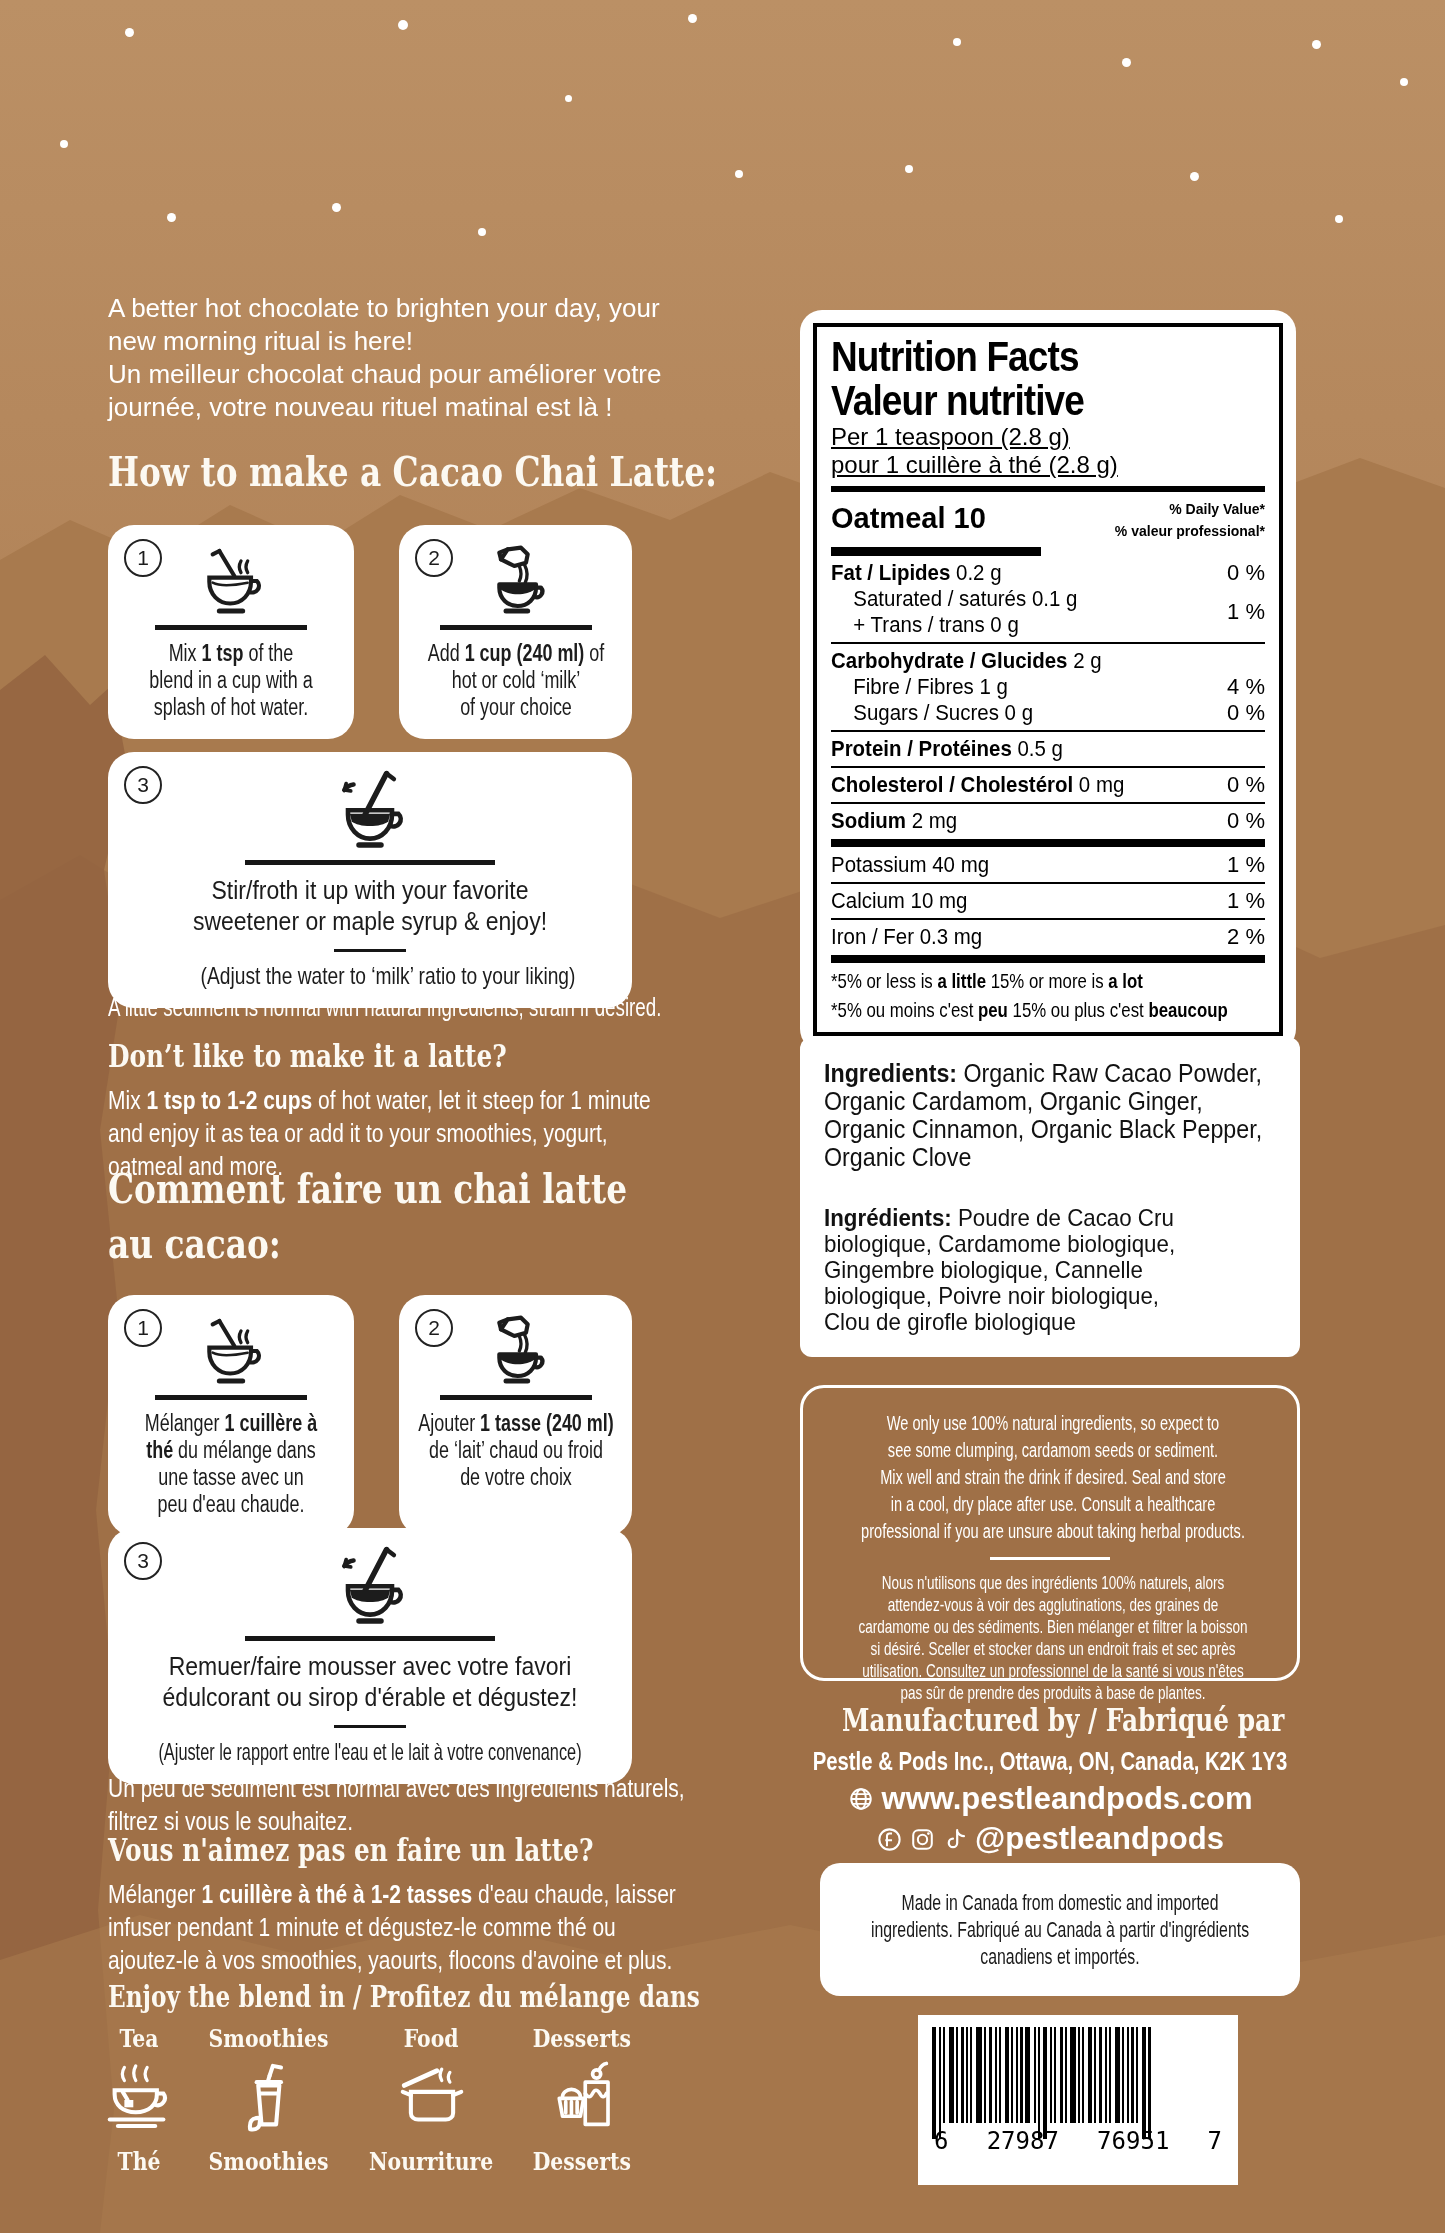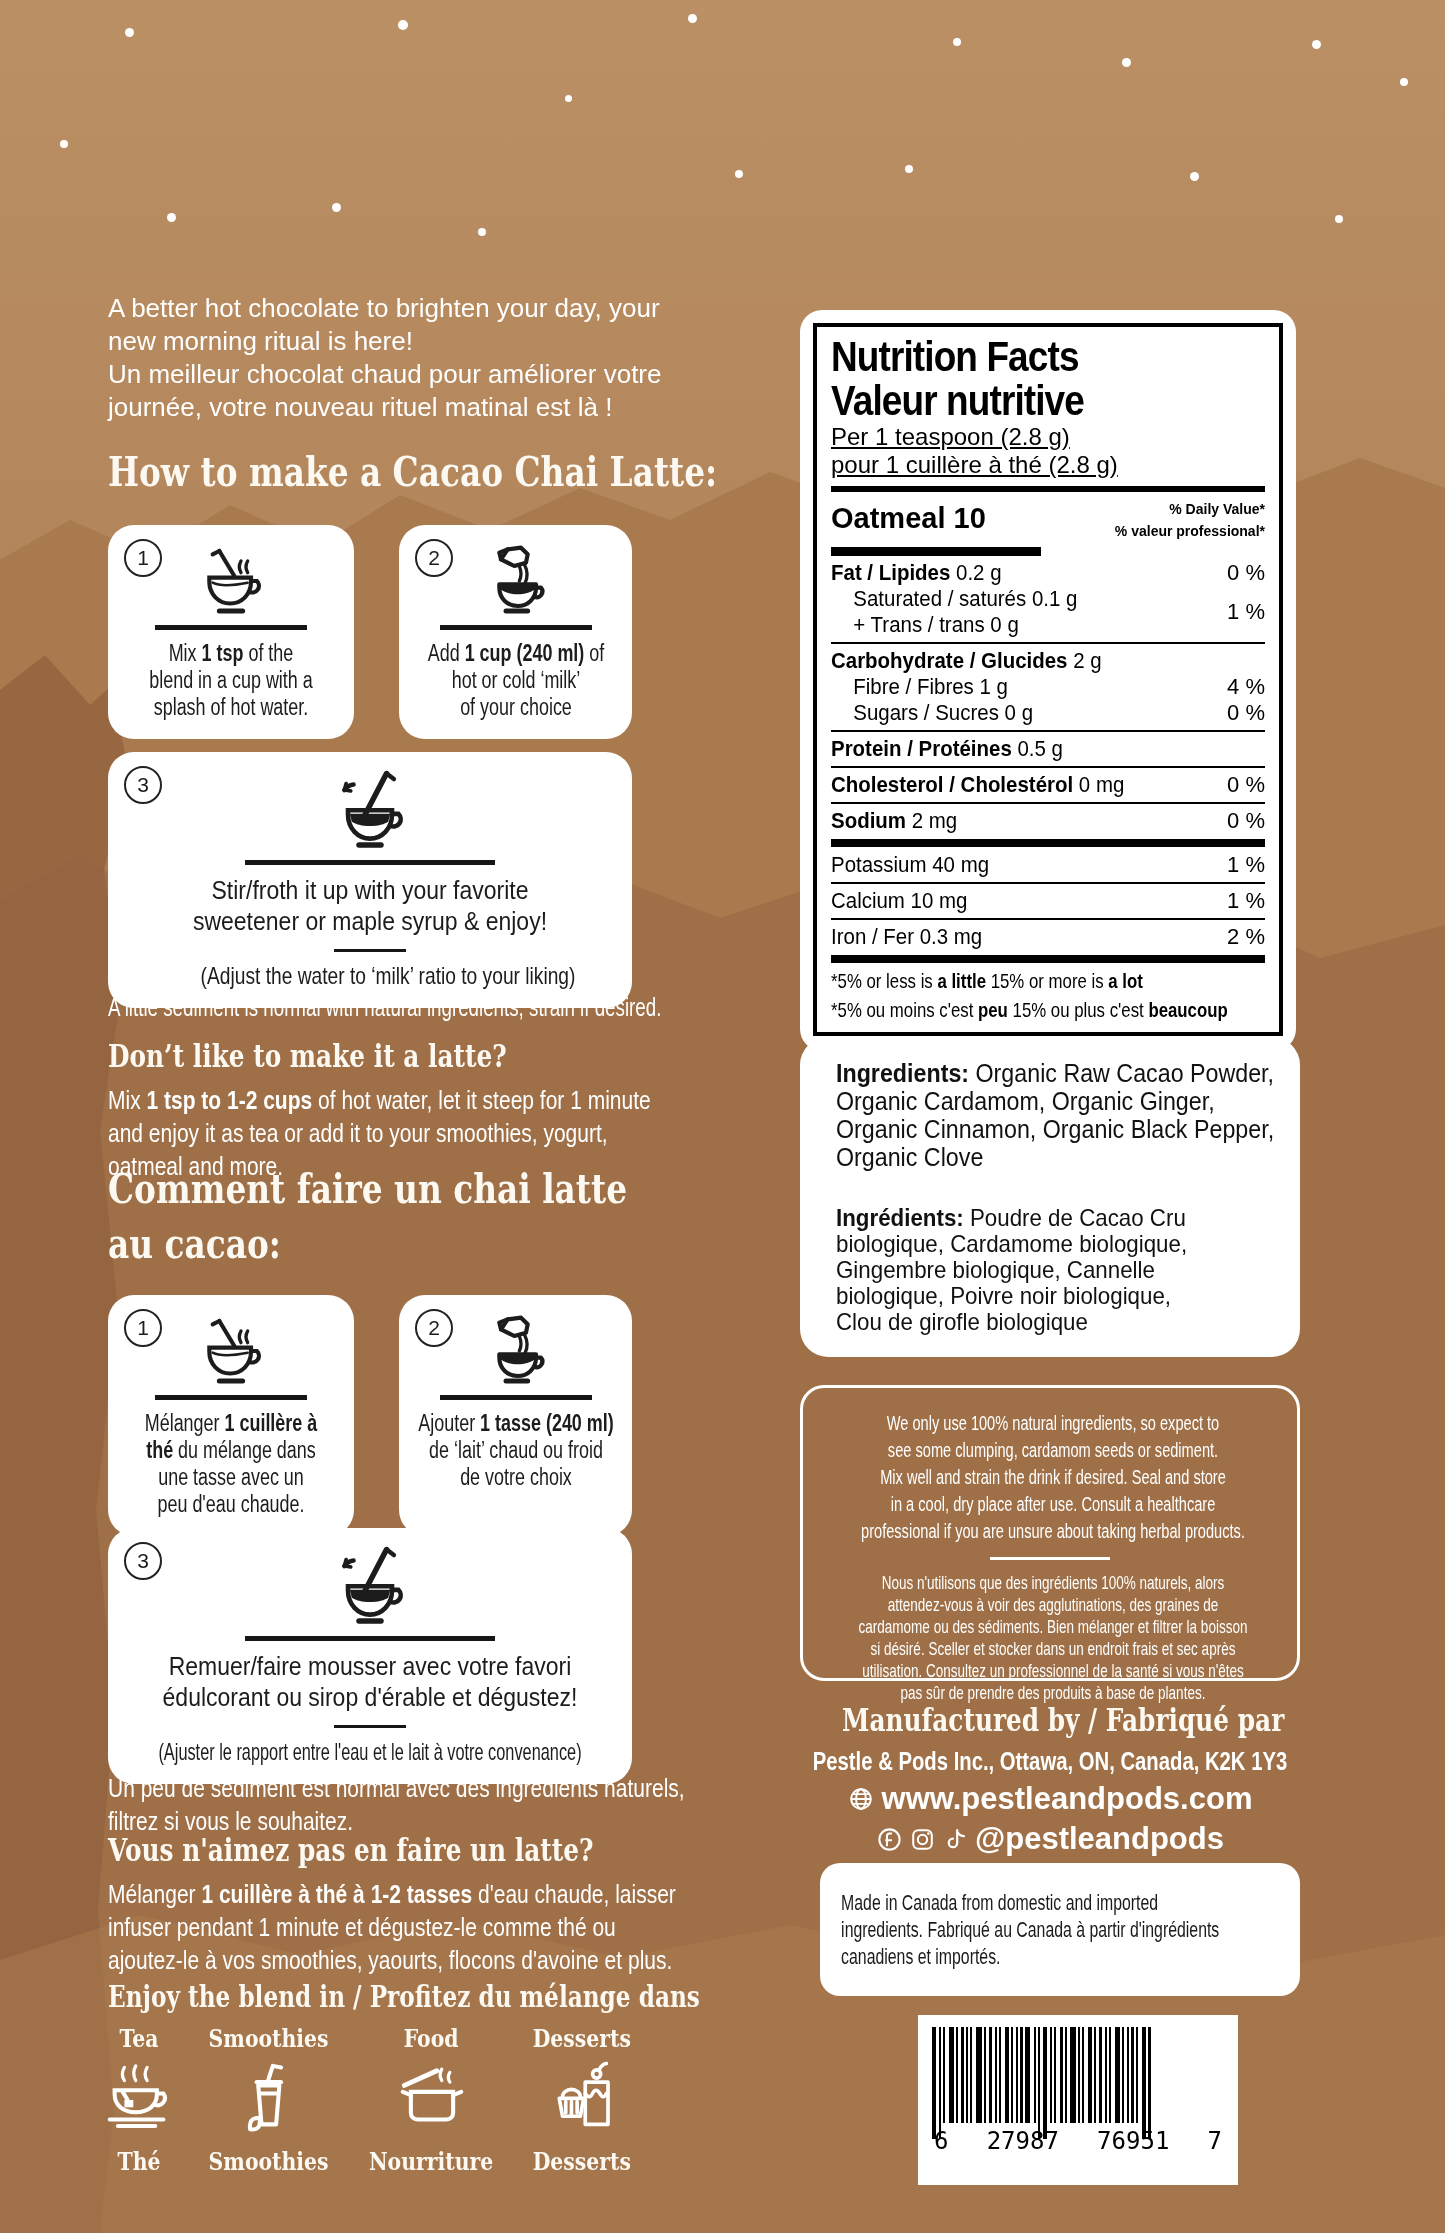--- a/index.html
+++ b/index.html
@@ -85,22 +85,22 @@
   .nf-line{font-size:22px;line-height:26px;transform:scaleX(.93);transform-origin:0 50%;
            white-space:nowrap;width:108%;}
   .nf-line.ind{padding-left:24px;}
   .nf-pct{font-size:22px;white-space:nowrap;}
   .nf-hair{border-top:2px solid #000;margin:4px 0;}
   .nf-thick{height:8px;background:#000;margin:5px 0;}
   .nf-foot{margin-top:4px;font-size:21px;line-height:25px;transform:scaleX(.8);
            transform-origin:0 50%;white-space:nowrap;}
 
   
-  .ing-box{left:800px;top:1037px;width:500px;background:#fff;border-radius:28px;
-           padding:22px 36px;box-sizing:border-box;color:#111;}
+  .ing-box{left:800px;top:1037px;width:500px;background:#fff;border-radius:12px;
+           padding:22px 24px;box-sizing:border-box;color:#111;}
   .ing-box p{margin:0;transform:scaleX(.93);transform-origin:0 0;width:490px;}
   .ing-en{font-size:25px;line-height:28px;}
   .ing-fr{font-size:24px;line-height:26px;margin-top:34px !important;}
 
   
   .info-box{left:800px;top:1385px;width:500px;height:296px;border:3px solid #fff;
             border-radius:24px;box-sizing:border-box;color:#fff;text-align:center;
             padding:22px 0;}
   .info-box p{margin:0 0 0 -60px;width:620px;transform:scaleX(.73);transform-origin:50% 50%;}
   .info-en{font-size:20px;line-height:27px;}
@@ -113,21 +113,21 @@
   .mfg-company{font-size:26px;font-weight:bold;margin:0 0 0 -60px;width:640px;
                transform:scaleX(.78);transform-origin:50% 50%;white-space:nowrap;}
   .mfg-site{font-size:31px;font-weight:bold;margin:4px 0 0;display:flex;align-items:center;justify-content:center;gap:8px;}
   .mfg-social{font-size:31px;font-weight:bold;margin:4px 0 0;display:flex;align-items:center;justify-content:center;gap:6px;}
   .mfg svg{display:block;}
   .soc-icon svg{width:27px;height:27px;}
   .globe svg{width:26px;height:26px;}
 
   
   .made-box{left:820px;top:1863px;width:480px;background:#fff;border-radius:20px;
-            box-sizing:border-box;padding:26px 0;color:#1a1a1a;}
+            box-sizing:border-box;padding:26px 0;color:#1a1a1a;text-align:center;}
   .made-box p{margin:0 0 0 -64px;width:608px;font-size:22px;line-height:27px;
               transform:scaleX(.72);transform-origin:50% 50%;}
 
   
   .barcode{left:918px;top:2015px;width:320px;height:170px;background:#fff;
            box-sizing:border-box;padding:12px 14px 0;}
   .bars{display:flex;align-items:flex-start;height:112px;}
   .bar{background:#000;height:96px;}
   .bar.guard{height:112px;}
   .digits{display:flex;justify-content:space-between;padding:0 2px;margin-top:-12px;

